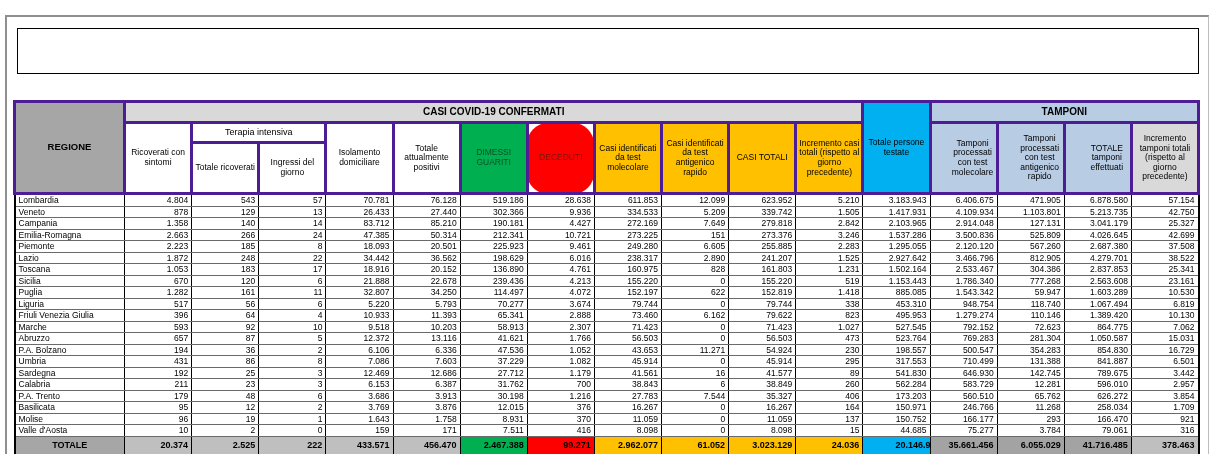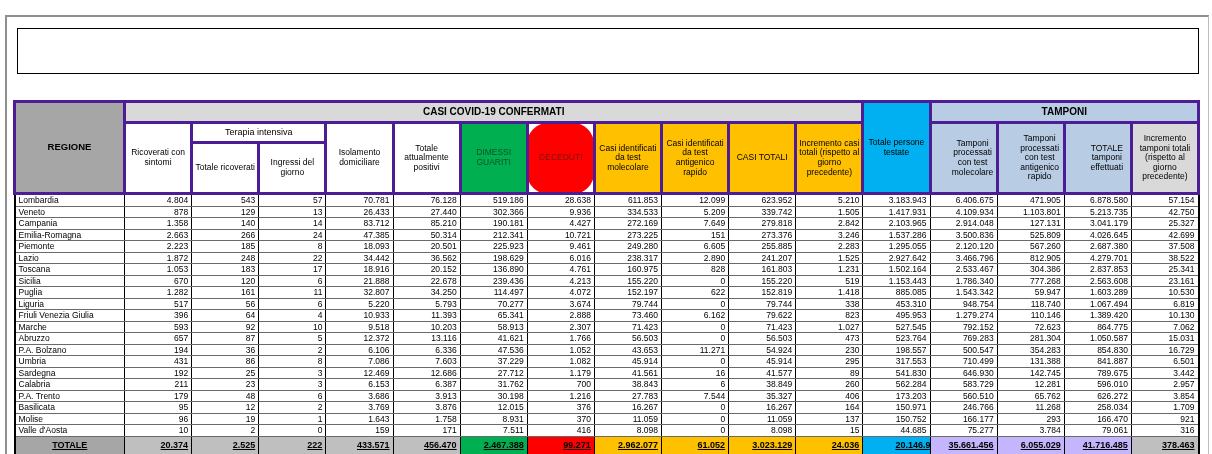--- a/index.html
+++ b/index.html
@@ -42,28 +42,28 @@
   .bandTamp{background:#B8CCE4 !important;}
 
   td{
     border:1px solid #000;border-top-color:#6a6a6a;border-bottom-color:#6a6a6a;
     overflow:hidden;white-space:nowrap;
   }
   td.num{font-size:8.5px;text-align:right;padding:0 3px;height:10.5px;line-height:10.5px;}
   td.region{font-size:8.5px;text-align:left;padding:0 3px;height:10.5px;line-height:10.5px;margin-left:36px;}
   tr.totalRow td{
     font-weight:bold;font-size:9px;height:15px;line-height:15px;
-    border:1.5px solid #000;background:#BFBFBF;text-decoration:underline;
+    border:1.5px solid #000;background:#BFBFBF;
   }
   tr.totalRow td.regionTotal{background:#A6A6A6;text-align:center;}
   tr.totalRow td.tgreen{background:#00B050;}
   tr.totalRow td.tred{background:#FF0000;text-align:right;}
   tr.totalRow td.tamber{background:#FFC000;}
   tr.totalRow td.tcyan{background:#00B0F0;padding-left:32px;}
-  tr.totalRow td.tblue{background:#c4b5fd;}
+  tr.totalRow td.tblue{background:#a3a3a3;}
 </style>
 </head>
 <body>
 
 <div class="frame"></div>
 
 <div class="titleBox">
 </div>
 
 <table class="covid">

